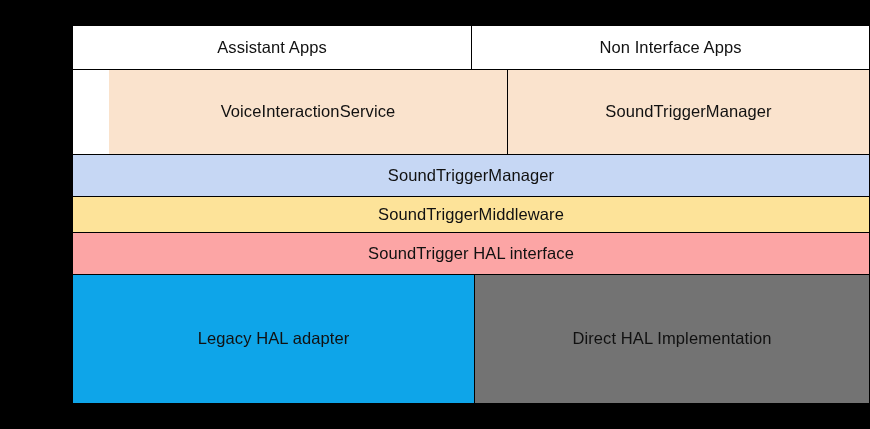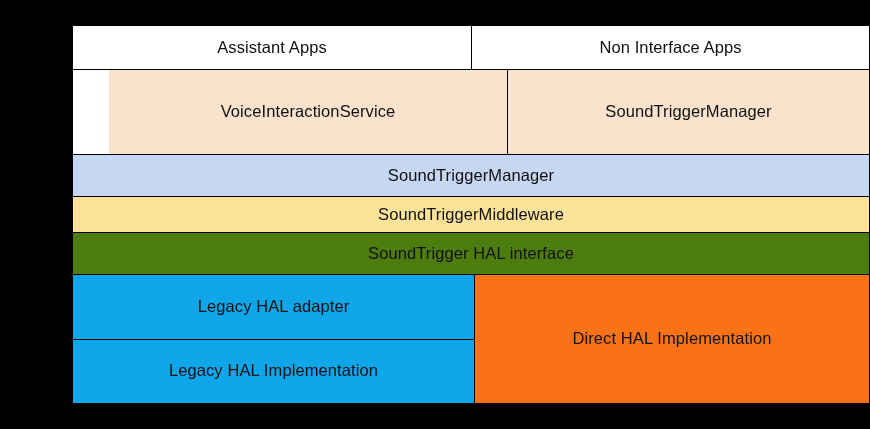--- a/index.html
+++ b/index.html
@@ -67,32 +67,32 @@
   }
   .band-apps .stack .cell { flex: 1 1 0; background: #fae3cd; }
   .band-apps .cell-right { background: #fae3cd; }
 
   
   .band-service    { height: 42px; }
   .band-middleware { height: 36px; }
   .band-halif      { height: 42px; }
   .band-service .cell    { background: #c6d7f4; width: 100%; }
   .band-middleware .cell { background: #fde399; width: 100%; }
-  .band-halif .cell      { background: #4d7c0f; width: 100%; }
+  .band-halif .cell      { background: #fca5a5; width: 100%; }
 
   
   .band-hal { flex: 1 1 auto; }
   .band-hal .stack {
     width: 401px;
     flex: none;
     display: flex;
     flex-direction: column;
   }
   .band-hal .stack .cell { flex: 1 1 0; background: #0ea5e9; }
-  .band-hal .cell-right  { background: #f97316; }
+  .band-hal .cell-right  { background: #737373; }
 </style>
 </head>
 <body>
 
 <div id="screen">
 
   <div id="diagram">
 
     <div class="band band-header">
       <div class="cell col-left">Assistant Apps</div>
@@ -114,19 +114,18 @@
       <div class="cell">SoundTriggerMiddleware</div>
     </div>
 
     <div class="band band-halif hdiv">
       <div class="cell">SoundTrigger HAL interface</div>
     </div>
 
     <div class="band band-hal hdiv">
       <div class="stack">
         <div class="cell">Legacy HAL adapter</div>
-        <div class="cell hdiv">Legacy HAL Implementation</div>
       </div>
       <div class="cell cell-right col-right vdiv">Direct HAL Implementation</div>
     </div>
 
   </div>
 </div>
 
 </body></html>

